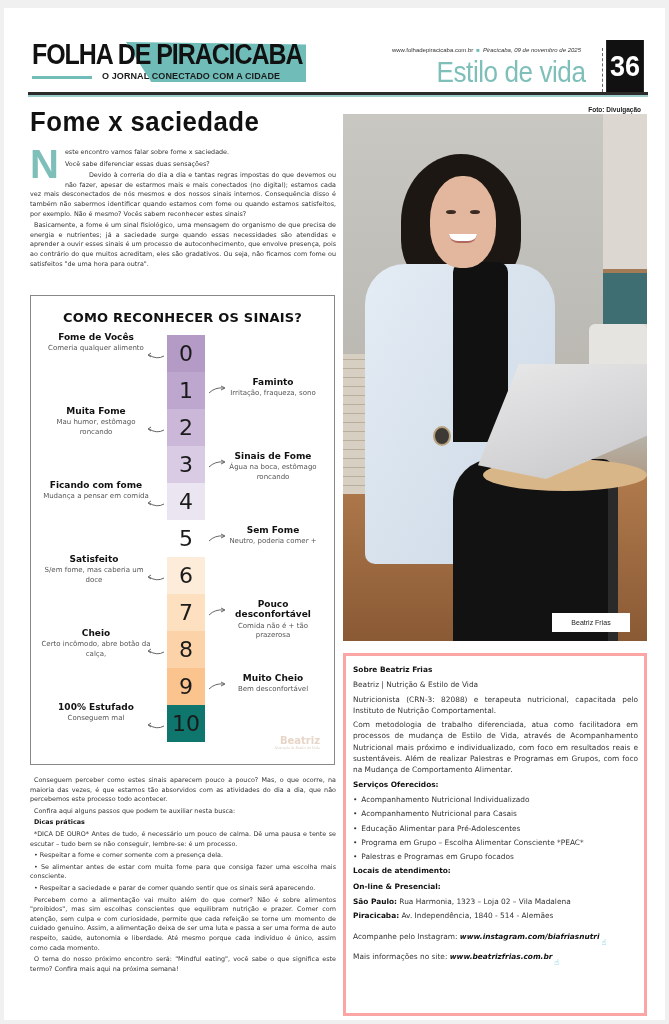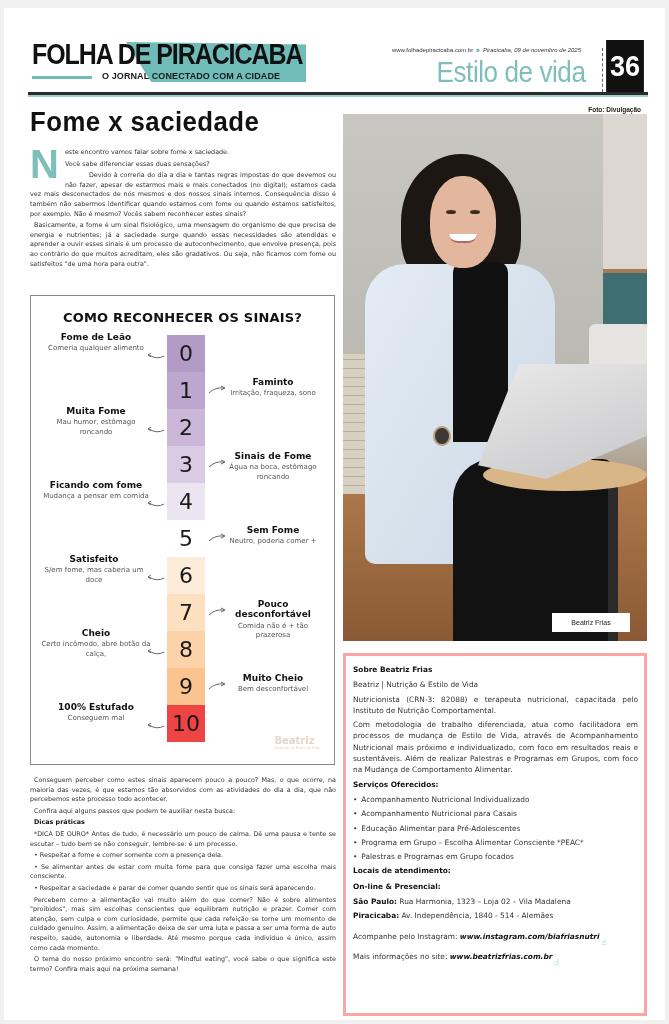--- a/index.html
+++ b/index.html
@@ -51,21 +51,21 @@
   .scale { position: absolute; left: 136px; top: 39px; width: 38px; }
   .scale .cell { height: 37px; font-family: "DejaVu Sans", sans-serif; font-size: 22px; color: #1a1a1a; text-align: center;
                  line-height: 37px; }
   .lbl { position: absolute; text-align: center; font-family: "DejaVu Sans", sans-serif; }
   .lbl .t { font-weight: 700; font-size: 9px; line-height: 10.5px; color: #111; }
   .lbl .d { font-size: 7px; line-height: 9.5px; color: #555; margin-top: 2px; }
   .lbl.left { width: 110px; }
   .lbl.right { width: 110px; }
   .arrow { position: absolute; width: 20px; height: 10px; }
   .arrow svg { display: block; }
-  .watermark { position: absolute; right: 14px; bottom: 14px; text-align: left; color: #e7d6c7; }
+  .watermark { position: absolute; right: 14px; bottom: 14px; text-align: right; color: #e7d6c7; }
   .watermark .w1 { font-family: "DejaVu Sans", sans-serif; font-weight: 700; font-size: 10px; }
   .watermark .w2 { font-family: "DejaVu Serif", serif; font-style: italic; font-size: 3.5px; color: #d8c8bb; }
 
   .lower { top: 768px; }
 
   
   .photo { position: absolute; left: 339px; top: 106px; width: 304px; height: 527px; overflow: hidden;
            background: linear-gradient(180deg, #c9c7c2 0%, #bdbbb5 40%, #b8b5ad 60%, #a47a55 80%, #7a5233 100%); }
   .photo .wall-right { position: absolute; right: 0; top: 0; width: 44px; height: 260px; background: #dcd8d1; }
   .photo .teal-panel { position: absolute; right: 0; top: 155px; width: 44px; height: 55px; background: #3f6e72; border-top: 4px solid #a37b57; }
@@ -137,28 +137,28 @@
         <div class="cell" style="background: rgb(180, 155, 198);">0</div>
         <div class="cell" style="background: rgb(190, 167, 207);">1</div>
         <div class="cell" style="background: rgb(203, 184, 217);">2</div>
         <div class="cell" style="background: rgb(218, 203, 229);">3</div>
         <div class="cell" style="background: rgb(235, 228, 241);">4</div>
         <div class="cell" style="background: rgb(255, 255, 255);">5</div>
         <div class="cell" style="background: rgb(253, 236, 217);">6</div>
         <div class="cell" style="background: rgb(253, 224, 192);">7</div>
         <div class="cell" style="background: rgb(252, 211, 168);">8</div>
         <div class="cell" style="background: rgb(251, 196, 143);">9</div>
-        <div class="cell" style="background: #ef4444;">10</div>
+        <div class="cell" style="background: #0f766e;">10</div>
       </div>
     <div class="watermark">
       <div class="w1">Beatriz</div>
       <div class="w2">Nutrição &amp; Estilo de Vida</div>
     </div>
   <div class="lbl left" style="left: 10px; width: 110px; top: 35.5px;">
-        <div class="t">Fome de Leão</div>
+        <div class="t">Fome de Vocês</div>
         <div class="d">Comeria qualquer alimento</div>
       </div>
       <div class="arrow" style="left: 114px; top: 53.5px;">
         <svg width="20" height="10" viewBox="0 0 20 10">
           <path d="M19 6 Q12 10 4 5" fill="none" stroke="#555" stroke-width="0.9"></path>
           <path d="M6 3 L3 5 L6 7" fill="none" stroke="#555" stroke-width="0.9"></path>
         </svg>
       </div>
       <div class="lbl right" style="left: 192px; width: 100px; top: 80.5px;">
         <div class="t">Faminto</div>

